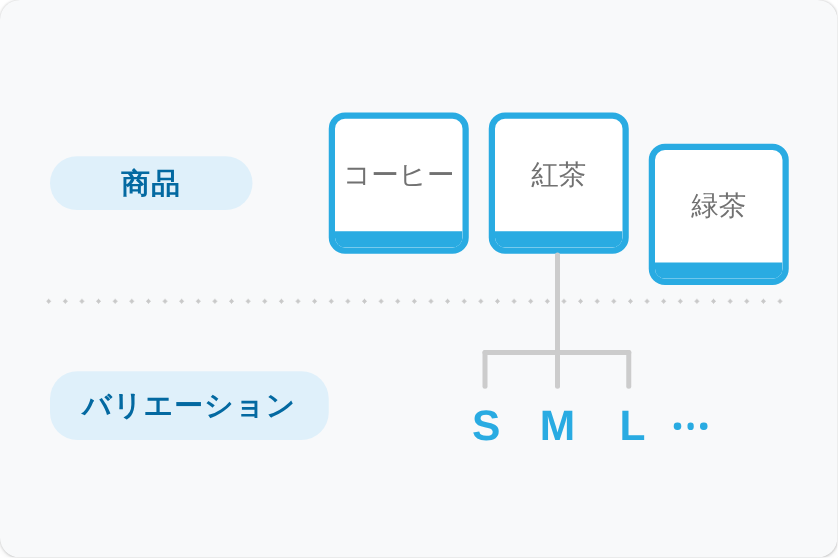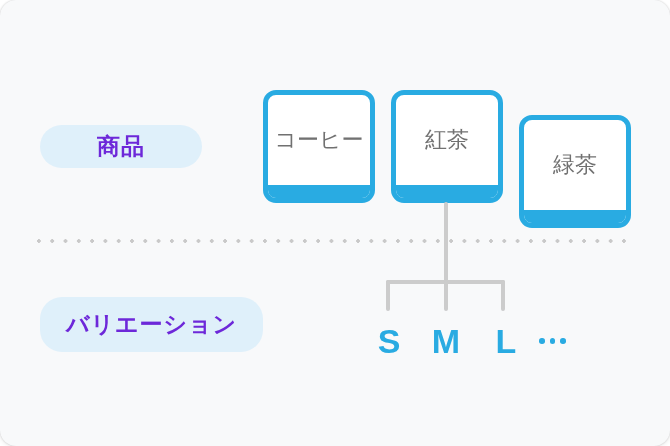--- a/index.html
+++ b/index.html
@@ -19,21 +19,21 @@
     height: 446px;
     background: #F8F9FA;
     border-radius: 16px;
     box-shadow: 0 0 2px rgba(0,0,0,0.20), 0 2px 5px rgba(0,0,0,0.07);
     overflow: hidden;
   }
   .pill {
     position: absolute;
     background: #DFF0FA;
     border-radius: 22px;
-    color: #6d28d9;
+    color: #0369a1;
     font-weight: bold;
     font-size: 23px;
     display: flex;
     align-items: center;
     justify-content: center;
     letter-spacing: 1px;
   }
   .pill-product   { left: 40px; top: 125px; width: 162px; height: 43px; }
   .pill-variation { left: 40px; top: 297px; width: 223px; height: 55px; }
 

